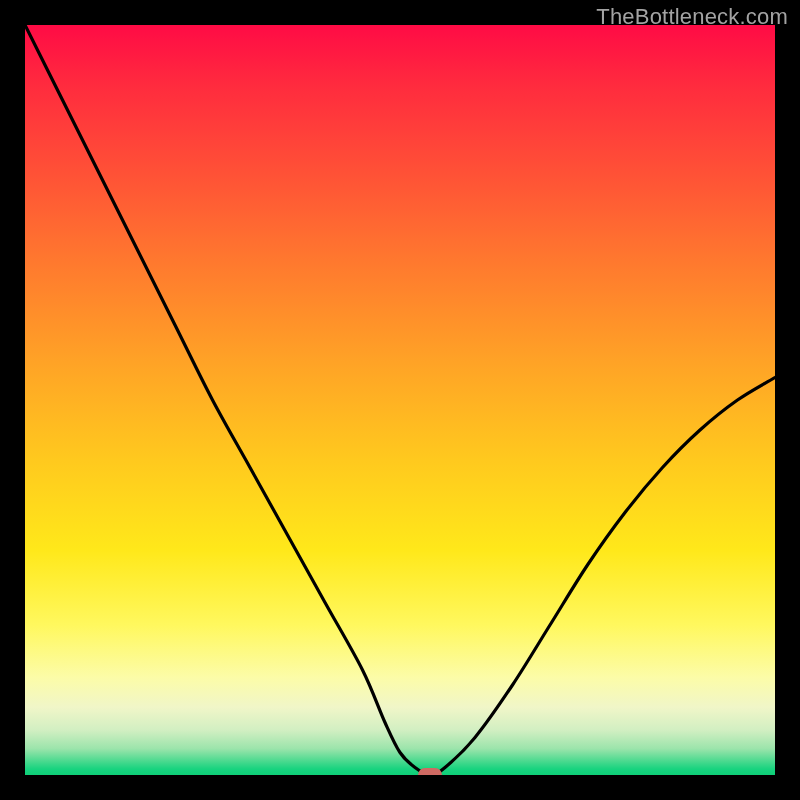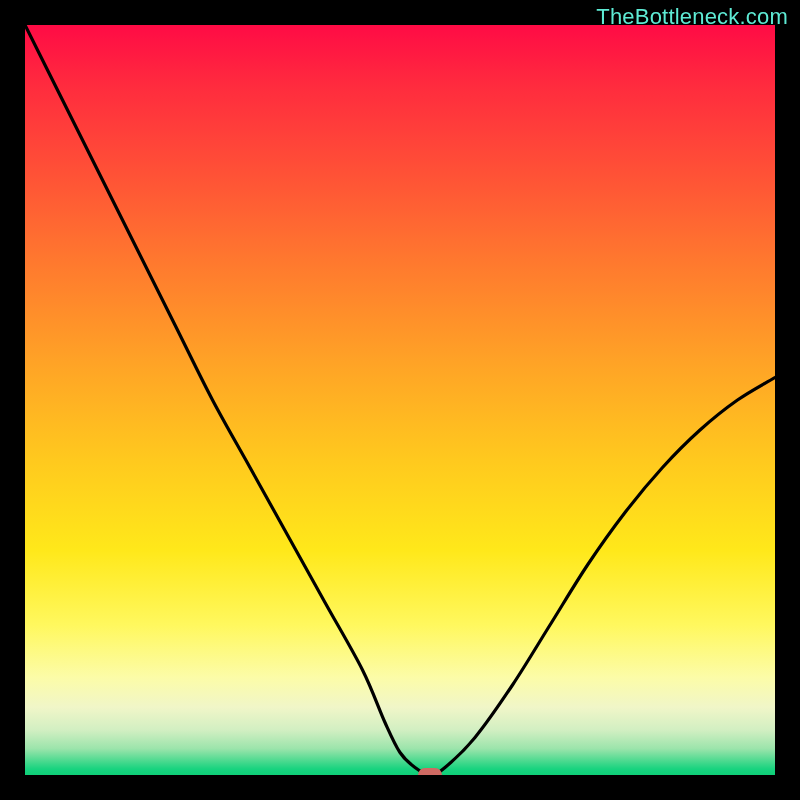--- a/index.html
+++ b/index.html
@@ -55,21 +55,21 @@
     position: absolute;
     top: 0;
     left: 0;
     width: 100%;
     height: 100%;
   }
   .watermark {
     position: absolute;
     top: 4px;
     right: 12px;
-    color: #5eead4;
+    color: #a3a3a3;
     font-size: 22px;
     font-weight: 400;
     letter-spacing: 0.2px;
   }
   .marker {
     position: absolute;
     width: 24px;
     height: 14px;
     background: #cf6a63;
     border-radius: 7px;

